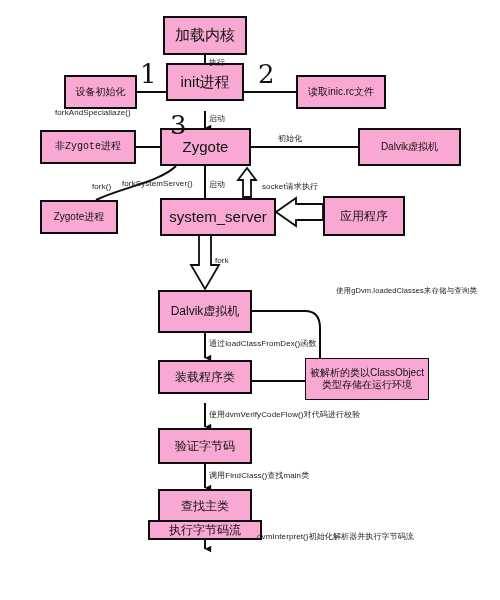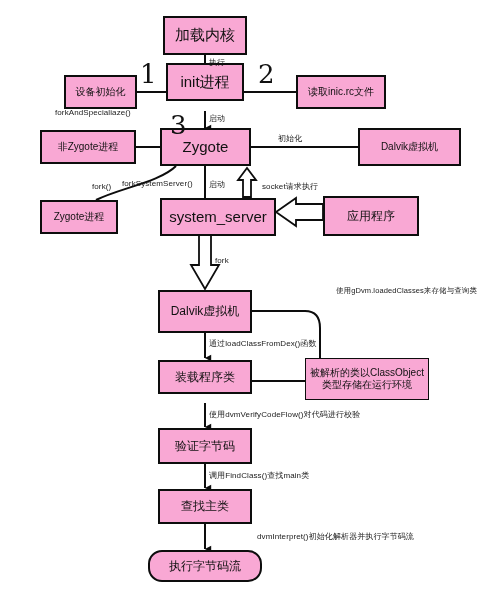--- a/index.html
+++ b/index.html
@@ -119,41 +119,41 @@
   </div>
 
   <div class="node big" style="left:166px; top:63px; width:78px; height:38px;">
     <span>init进程</span>
   </div>
 
   <div class="node small" style="left:296px; top:75px; width:90px; height:34px;">
     <span>读取inic.rc文件</span>
   </div>
 
-  <div class="node small" style="left:40px; top:130px; width:96px; height:34px;">
+  <div class="node small" style="left:40px; top:130px; width:96px; height:34px;font-family:Liberation Mono, monospace;">
     <span>非Zygote进程</span>
   </div>
 
   <div class="node big" style="left:160px; top:128px; width:91px; height:38px;">
     <span>Zygote</span>
   </div>
 
   <div class="node small" style="left:358px; top:128px; width:103px; height:38px;">
     <span>Dalvik虚拟机</span>
   </div>
 
   <div class="node small" style="left:40px; top:200px; width:78px; height:34px;">
     <span>Zygote进程</span>
   </div>
 
   <div class="node big" style="left:160px; top:198px; width:116px; height:38px;">
     <span>system_server</span>
   </div>
 
-  <div class="node mid" style="left:323px; top:196px; width:96px; height:40px;">
+  <div class="node mid" style="left:323px; top:196px; width:82px; height:40px;">
     <span>应用程序</span>
   </div>
 
   <div class="node mid" style="left:158px; top:290px; width:94px; height:43px;">
     <span>Dalvik虚拟机</span>
   </div>
 
   <div class="node mid" style="left:158px; top:360px; width:94px; height:34px;">
     <span>装载程序类</span>
   </div>
@@ -164,21 +164,21 @@
   </div>
 
   <div class="node mid" style="left:158px; top:428px; width:94px; height:36px;">
     <span>验证字节码</span>
   </div>
 
   <div class="node mid" style="left:158px; top:489px; width:94px; height:35px;">
     <span>查找主类</span>
   </div>
 
-  <div class="node mid" style="left:148px; top:550px; width:114px; height:32px;border-radius:14px;">
+  <div class="node mid" style="left:148px; top:520px; width:114px; height:20px;">
     <span>执行字节码流</span>
   </div>
 
   <div class="edge-label" style="left:209px; top:57px;">执行</div>
 
   <div class="edge-label" style="left:209px; top:113px;">启动</div>
 
   <div class="edge-label" style="left:55px; top:108px;">forkAndSpecialiaze()</div>
 
   <div class="edge-label" style="left:278px; top:133px;">初始化</div>

